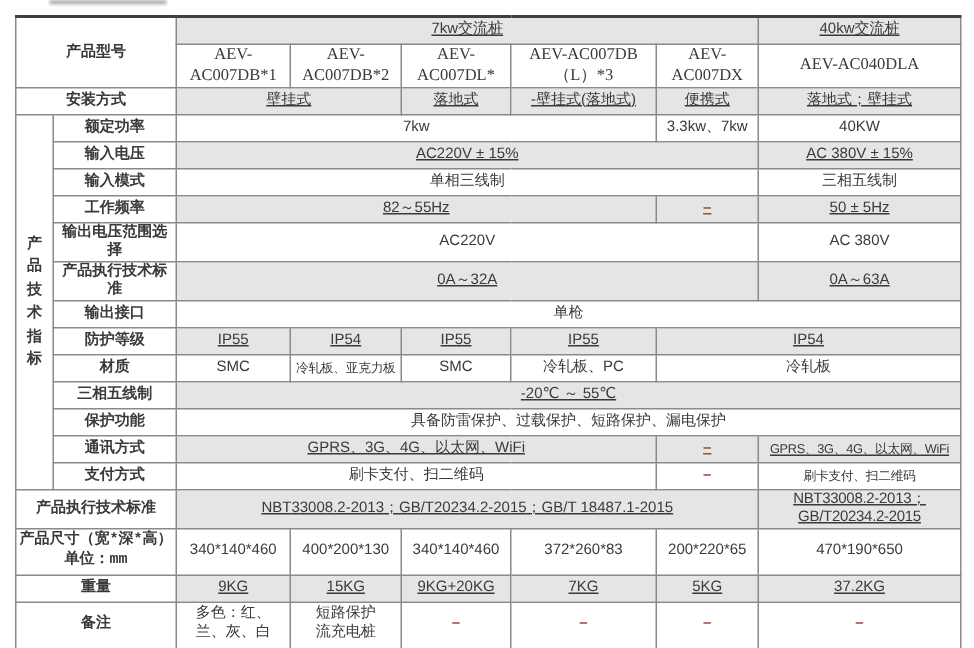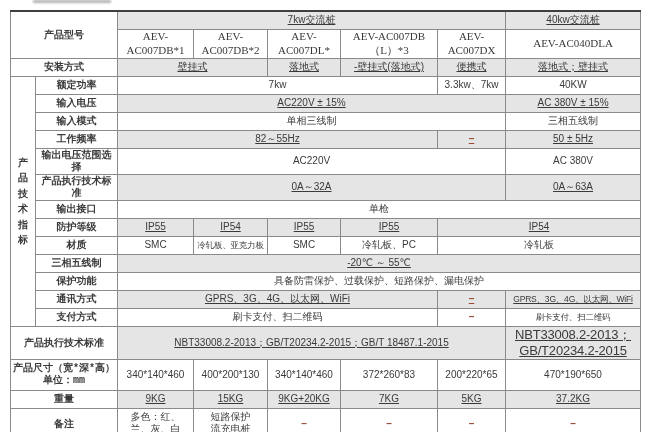--- a/index.html
+++ b/index.html
@@ -25,21 +25,21 @@
   }
   tr.shaded td.val{background:#e5e5e5;text-decoration:underline;}
   td.lab{font-weight:700;background:#ffffff;}
   td.grp{
     font-weight:700;background:#ffffff;white-space:pre-line;
     line-height:1.55;font-size:10px;
   }
   td.pre{white-space:pre-line;font-family:Liberation Mono, monospace;}
   td.model{font-size:11px;height:21px;font-family:Liberation Serif, serif;}
   td.small{font-size:8.5px;letter-spacing:-0.2px;}
-  td.tiny{font-size:13px;letter-spacing:-0.2px;}
+  td.tiny{font-size:10px;letter-spacing:-0.2px;}
   td.dash{color:#9b4a38;font-weight:700;}
   tr.tall td{height:30px;}
 </style>
 </head>
 <body>
 
 <div class="canvas">
   <div class="title-smudge"></div>
   <table class="spec">
     <colgroup>

